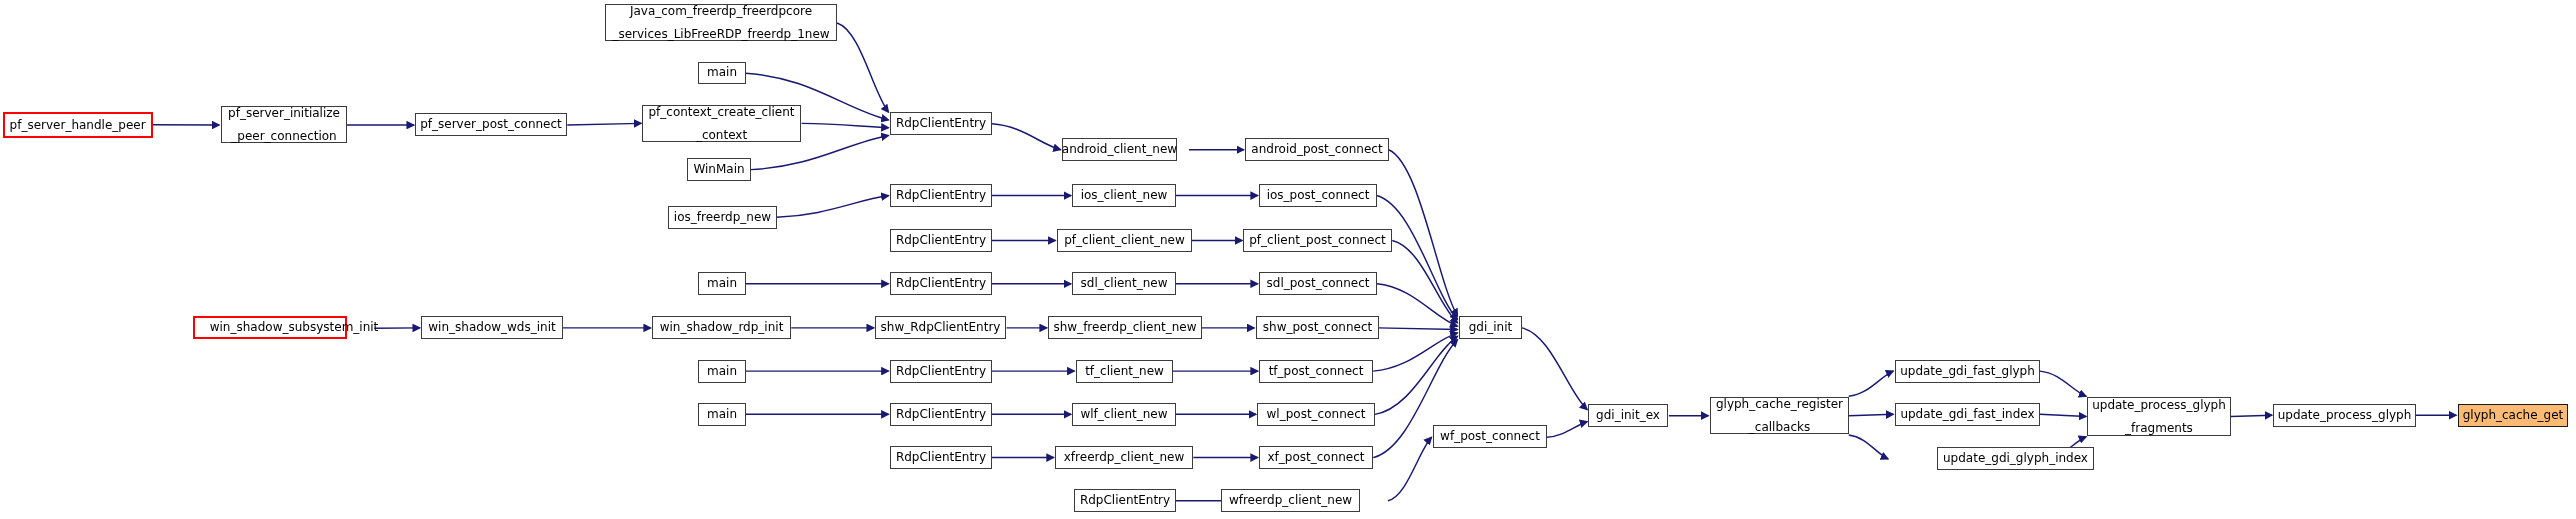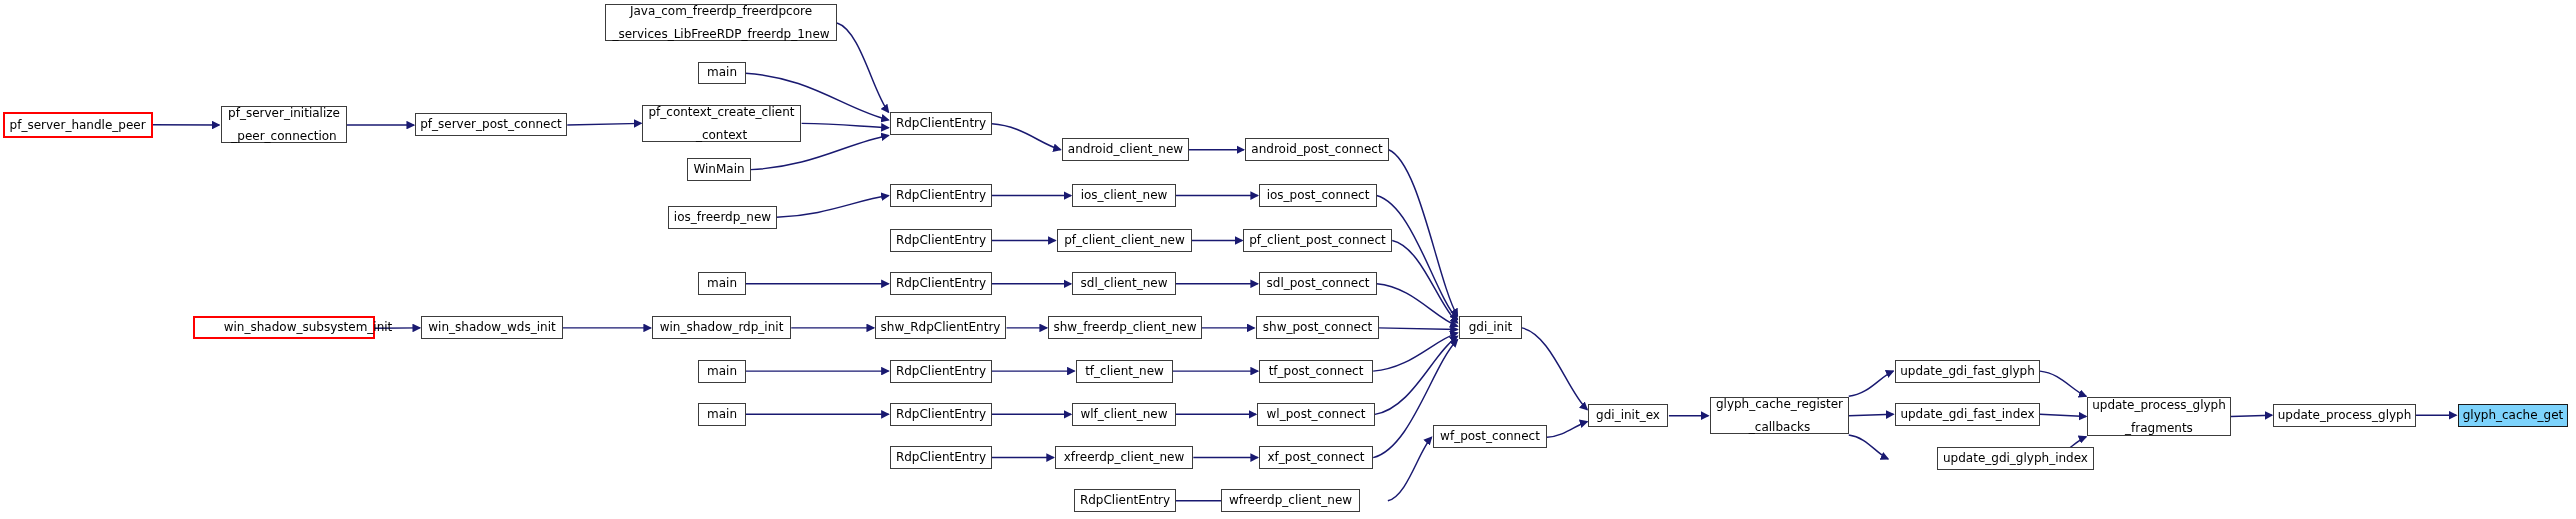--- a/index.html
+++ b/index.html
@@ -19,21 +19,21 @@
     background:#ffffff;
     border:1.3px solid #3c3c3c;
     color:#000000;
     font-size:12px;
     line-height:23px;
     white-space:pre-line;
     cursor:pointer;
     z-index:2;
   }
   .node.truncated{border:2.2px solid #ff0000;}
-  .node.focus{background:#7dd3fc;border:1.7px solid #1a1a1a;cursor:default;}
+  .node.focus{background:#fdba74;border:1.7px solid #1a1a1a;cursor:default;}
 </style>
 </head>
 <body>
 
 <div class="canvas">
   <svg class="edge-layer" xmlns="http://www.w3.org/2000/svg" viewBox="0 0 2979 601">
     <defs>
       <marker id="arrow" markerWidth="10" markerHeight="10" viewBox="0 0 10 10" refX="8.5" refY="5" orient="auto" markerUnits="userSpaceOnUse">
         <path d="M0,0 L10,5 L0,10 z" fill="#191970"></path>
       </marker>
@@ -97,34 +97,34 @@
 _services_LibFreeRDP_freerdp_1new</div>
       <div class="node" style="left: 698px; top: 62px; width: 48px; height: 21.6px;">main</div>
       <div class="node truncated" style="left: 2.6px; top: 112px; width: 150px; height: 26px;">pf_server_handle_peer</div>
       <div class="node" style="left: 221px; top: 106px; width: 126px; height: 37px;">pf_server_initialize
 _peer_connection</div>
       <div class="node" style="left: 415px; top: 113px; width: 152px; height: 23px;">pf_server_post_connect</div>
       <div class="node" style="left: 642px; top: 105px; width: 159px; height: 37px;">pf_context_create_client
 _context</div>
       <div class="node" style="left: 687px; top: 158px; width: 64px; height: 22.5px;">WinMain</div>
       <div class="node" style="left: 890px; top: 112px; width: 102px; height: 22.5px;">RdpClientEntry</div>
-      <div class="node" style="left: 1062px; top: 138px; width: 127px; height: 22.5px;">android_client_new</div>
+      <div class="node" style="left: 1062px; top: 138px; width: 115px; height: 22.5px;">android_client_new</div>
       <div class="node" style="left: 1245px; top: 138px; width: 144px; height: 22.5px;">android_post_connect</div>
       <div class="node" style="left: 668px; top: 206px; width: 109px; height: 22.5px;">ios_freerdp_new</div>
       <div class="node" style="left: 890px; top: 184px; width: 102px; height: 22.5px;">RdpClientEntry</div>
       <div class="node" style="left: 1072px; top: 184px; width: 104px; height: 22.5px;">ios_client_new</div>
       <div class="node" style="left: 1259px; top: 184px; width: 118px; height: 22.5px;">ios_post_connect</div>
       <div class="node" style="left: 890px; top: 229px; width: 102px; height: 22.5px;">RdpClientEntry</div>
       <div class="node" style="left: 1057px; top: 229px; width: 135px; height: 22.5px;">pf_client_client_new</div>
       <div class="node" style="left: 1243px; top: 229px; width: 149px; height: 22.5px;">pf_client_post_connect</div>
       <div class="node" style="left: 698px; top: 272px; width: 48px; height: 22.5px;">main</div>
       <div class="node" style="left: 890px; top: 272px; width: 102px; height: 22.5px;">RdpClientEntry</div>
       <div class="node" style="left: 1072px; top: 272px; width: 104px; height: 22.5px;">sdl_client_new</div>
       <div class="node" style="left: 1259px; top: 272px; width: 118px; height: 22.5px;">sdl_post_connect</div>
-      <div class="node truncated" style="left: 193px; top: 316px; width: 182px; height: 23px; padding-left: 48px;">win_shadow_subsystem_init</div>
+      <div class="node truncated" style="left: 193px; top: 316px; width: 154px; height: 23px; padding-left: 48px;">win_shadow_subsystem_init</div>
       <div class="node" style="left: 421px; top: 316px; width: 142px; height: 22.5px;">win_shadow_wds_init</div>
       <div class="node" style="left: 652px; top: 316px; width: 139px; height: 22.5px;">win_shadow_rdp_init</div>
       <div class="node" style="left: 875px; top: 316px; width: 131px; height: 22.5px;">shw_RdpClientEntry</div>
       <div class="node" style="left: 1048px; top: 316px; width: 154px; height: 22.5px;">shw_freerdp_client_new</div>
       <div class="node" style="left: 1256px; top: 316px; width: 123px; height: 22.5px;">shw_post_connect</div>
       <div class="node" style="left: 698px; top: 360px; width: 48px; height: 22.5px;">main</div>
       <div class="node" style="left: 890px; top: 360px; width: 102px; height: 22.5px;">RdpClientEntry</div>
       <div class="node" style="left: 1076px; top: 360px; width: 97px; height: 22.5px;">tf_client_new</div>
       <div class="node" style="left: 1259px; top: 360px; width: 114px; height: 22.5px;">tf_post_connect</div>
       <div class="node" style="left: 698px; top: 403px; width: 48px; height: 22.5px;">main</div>

